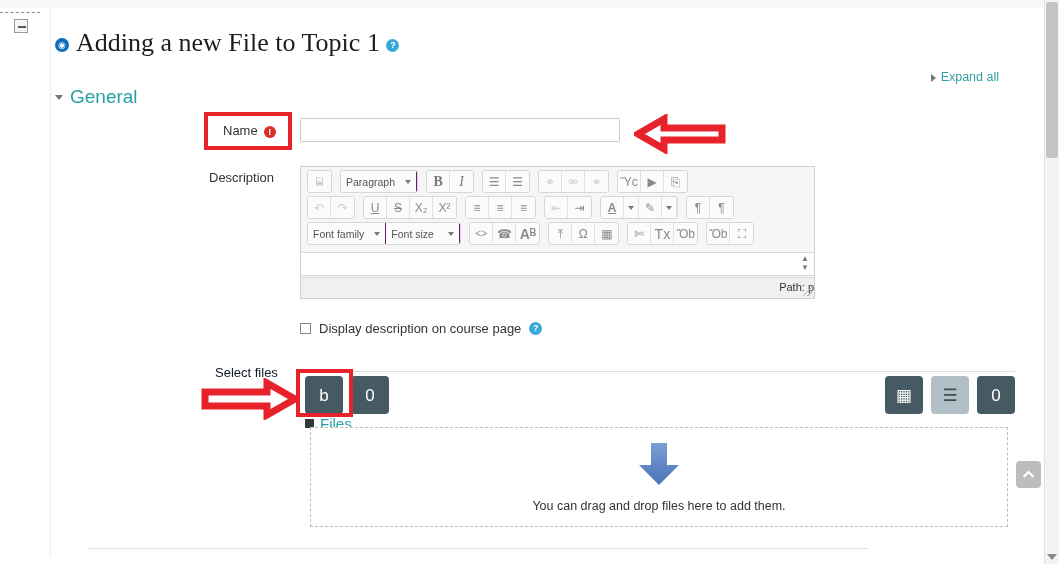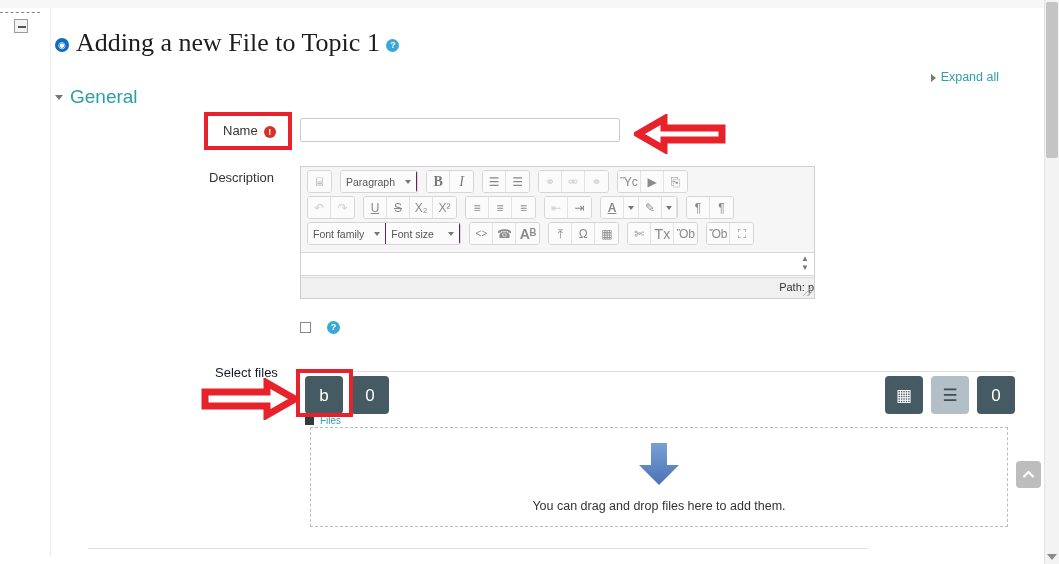--- a/index.html
+++ b/index.html
@@ -153,21 +153,21 @@
   }
   .fm-btn {
     width:38px; height:38px; background:#465a64; border-radius:4px;
     display:flex; align-items:center; justify-content:center; cursor:pointer;
   }
   .fm-btn.sel { background:#b3bfc6; }
   .fm-left { position:absolute; left:5px; top:4px; display:flex; gap:8px; }
   .fm-right { position:absolute; right:0px; top:4px; display:flex; gap:8px; }
 
   .fm-breadcrumb {
-    position:absolute; left:5px; top:44px; font-size:10px; color:#2aa0a6; display:flex; align-items:center;text-align:center;
+    position:absolute; left:5px; top:44px; font-size:15px; color:#2aa0a6; display:flex; align-items:center;text-align:center;
   }
   .bc-sq { width:9px; height:9px; background:#2f3b40; margin-right:6px; }
 
   .dropzone {
     position:absolute; left:10px; top:56px; width:698px; height:100px;
     border:1px dashed #bdbdbd; background:#fff; box-sizing:border-box;
     display:flex; flex-direction:column; align-items:center; justify-content:center;
   }
   .dz-text { font-size:12.5px; color:#333; margin-top:12px; }
 
@@ -313,20 +313,21 @@
       </div>
     <div class="ed-area">
       <div class="ed-spin">▲<br>▼</div>
     </div>
     <div class="ed-status">Path: p</div>
     <div class="ed-resize"></div>
   </div>
 
   <div class="cb-row">
     <span class="cb-box"></span>
+    <span>Display description on course page</span>
     <span class="help-icon" style="margin-left:8px;">?</span>
   </div>
 
   <div class="sf-label">Select files</div>
 
   <div class="filemgr">
     <div class="fm-toolbar">
       <div class="fm-left" id="fmleft">
           <div class="fm-btn">
             <span style="color: rgb(255, 255, 255); font-size: 17px; line-height: 1;">὜b</span>

